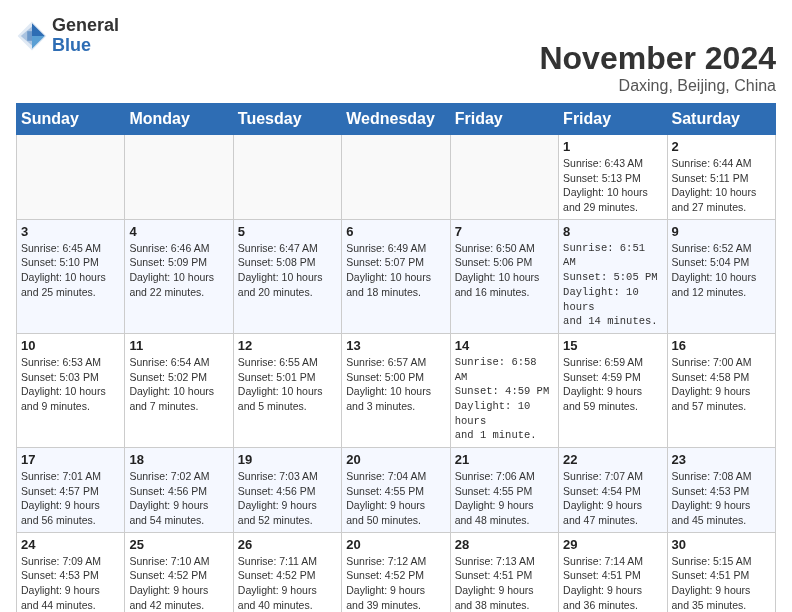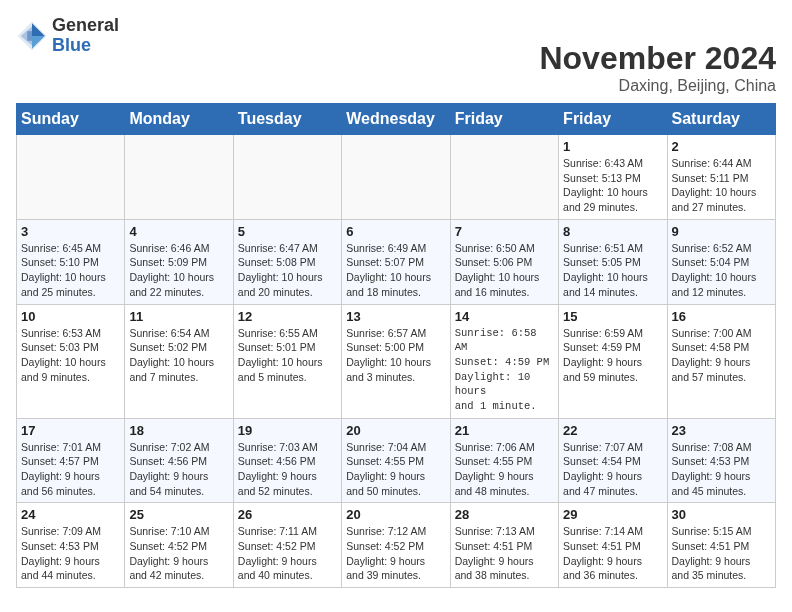--- a/index.html
+++ b/index.html
@@ -172,21 +172,21 @@
         </td>
         <td>
           <span class="day-number">7</span>
           <div class="day-info" style="white-space: pre-line;">Sunrise: 6:50 AM
 Sunset: 5:06 PM
 Daylight: 10 hours
 and 16 minutes.</div>
         </td>
         <td>
           <span class="day-number">8</span>
-          <div class="day-info" style="white-space: pre-line;">Sunrise: 6:51 AM
+          <div class="day-info" style="white-space: pre-line; font-family: Liberation Mono, monospace;">Sunrise: 6:51 AM
 Sunset: 5:05 PM
 Daylight: 10 hours
 and 14 minutes.</div>
         </td>
         <td>
           <span class="day-number">9</span>
           <div class="day-info" style="white-space: pre-line;">Sunrise: 6:52 AM
 Sunset: 5:04 PM
 Daylight: 10 hours
 and 12 minutes.</div>

